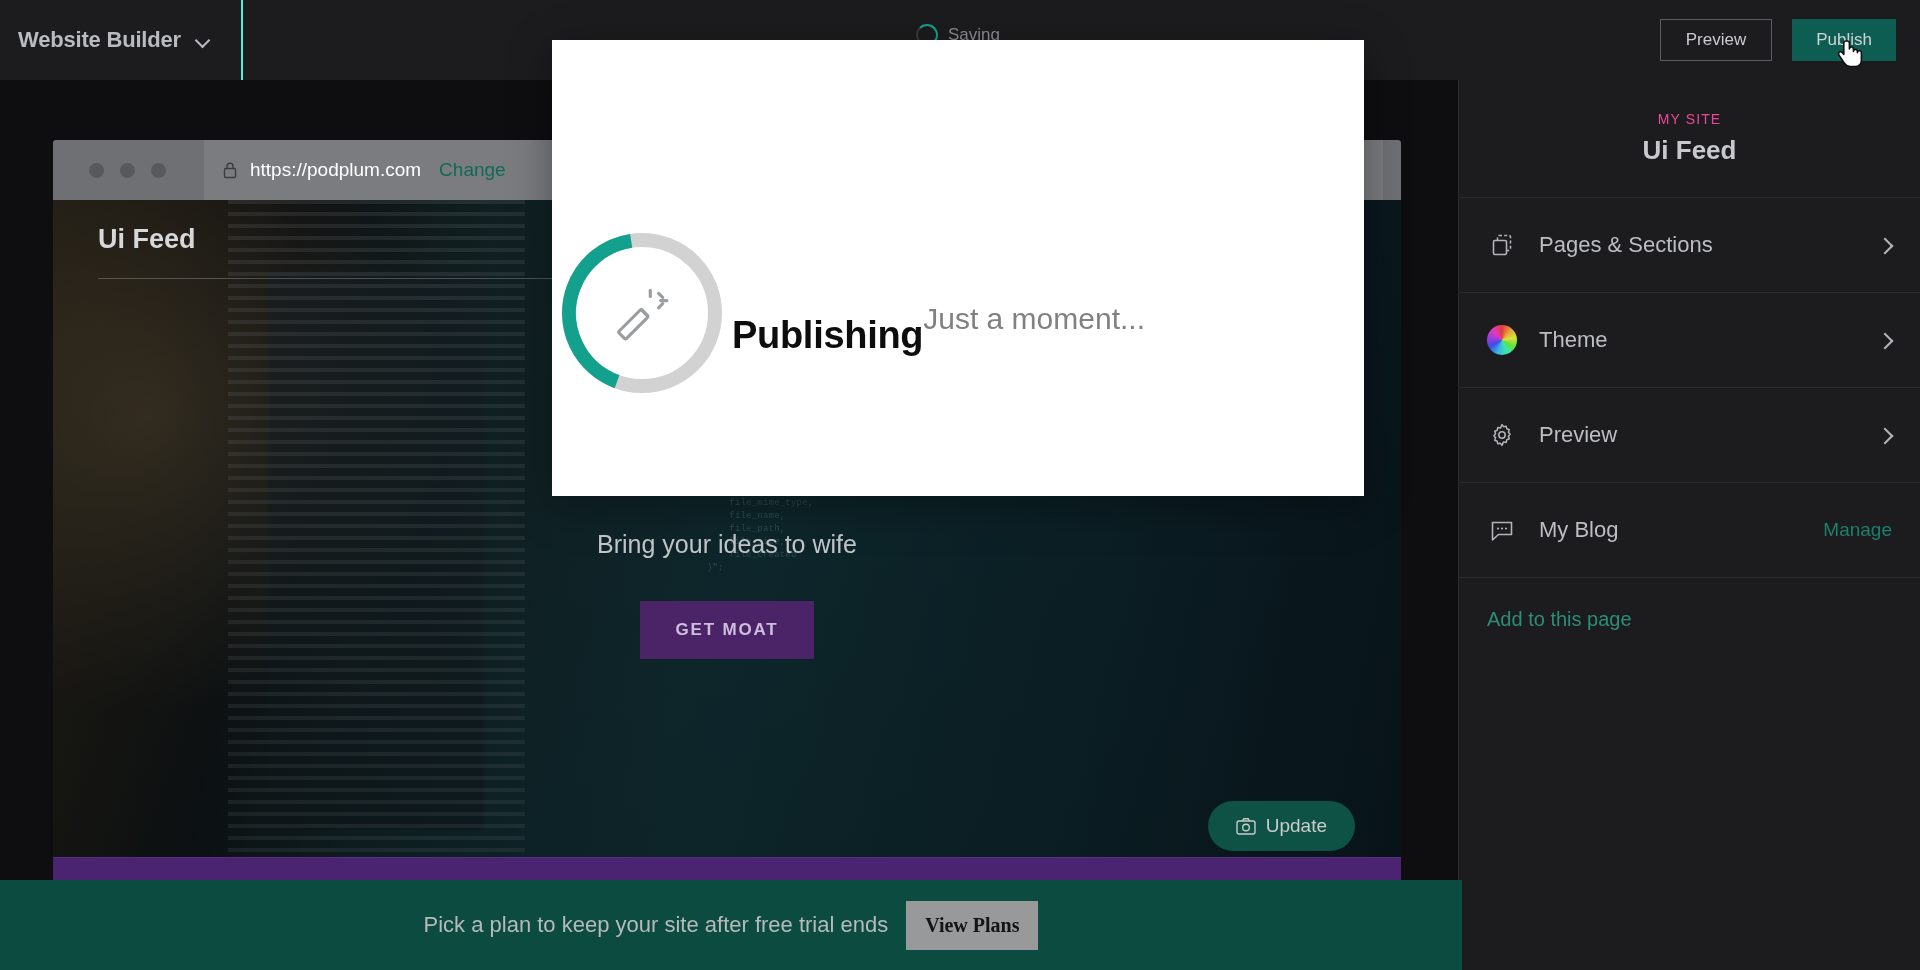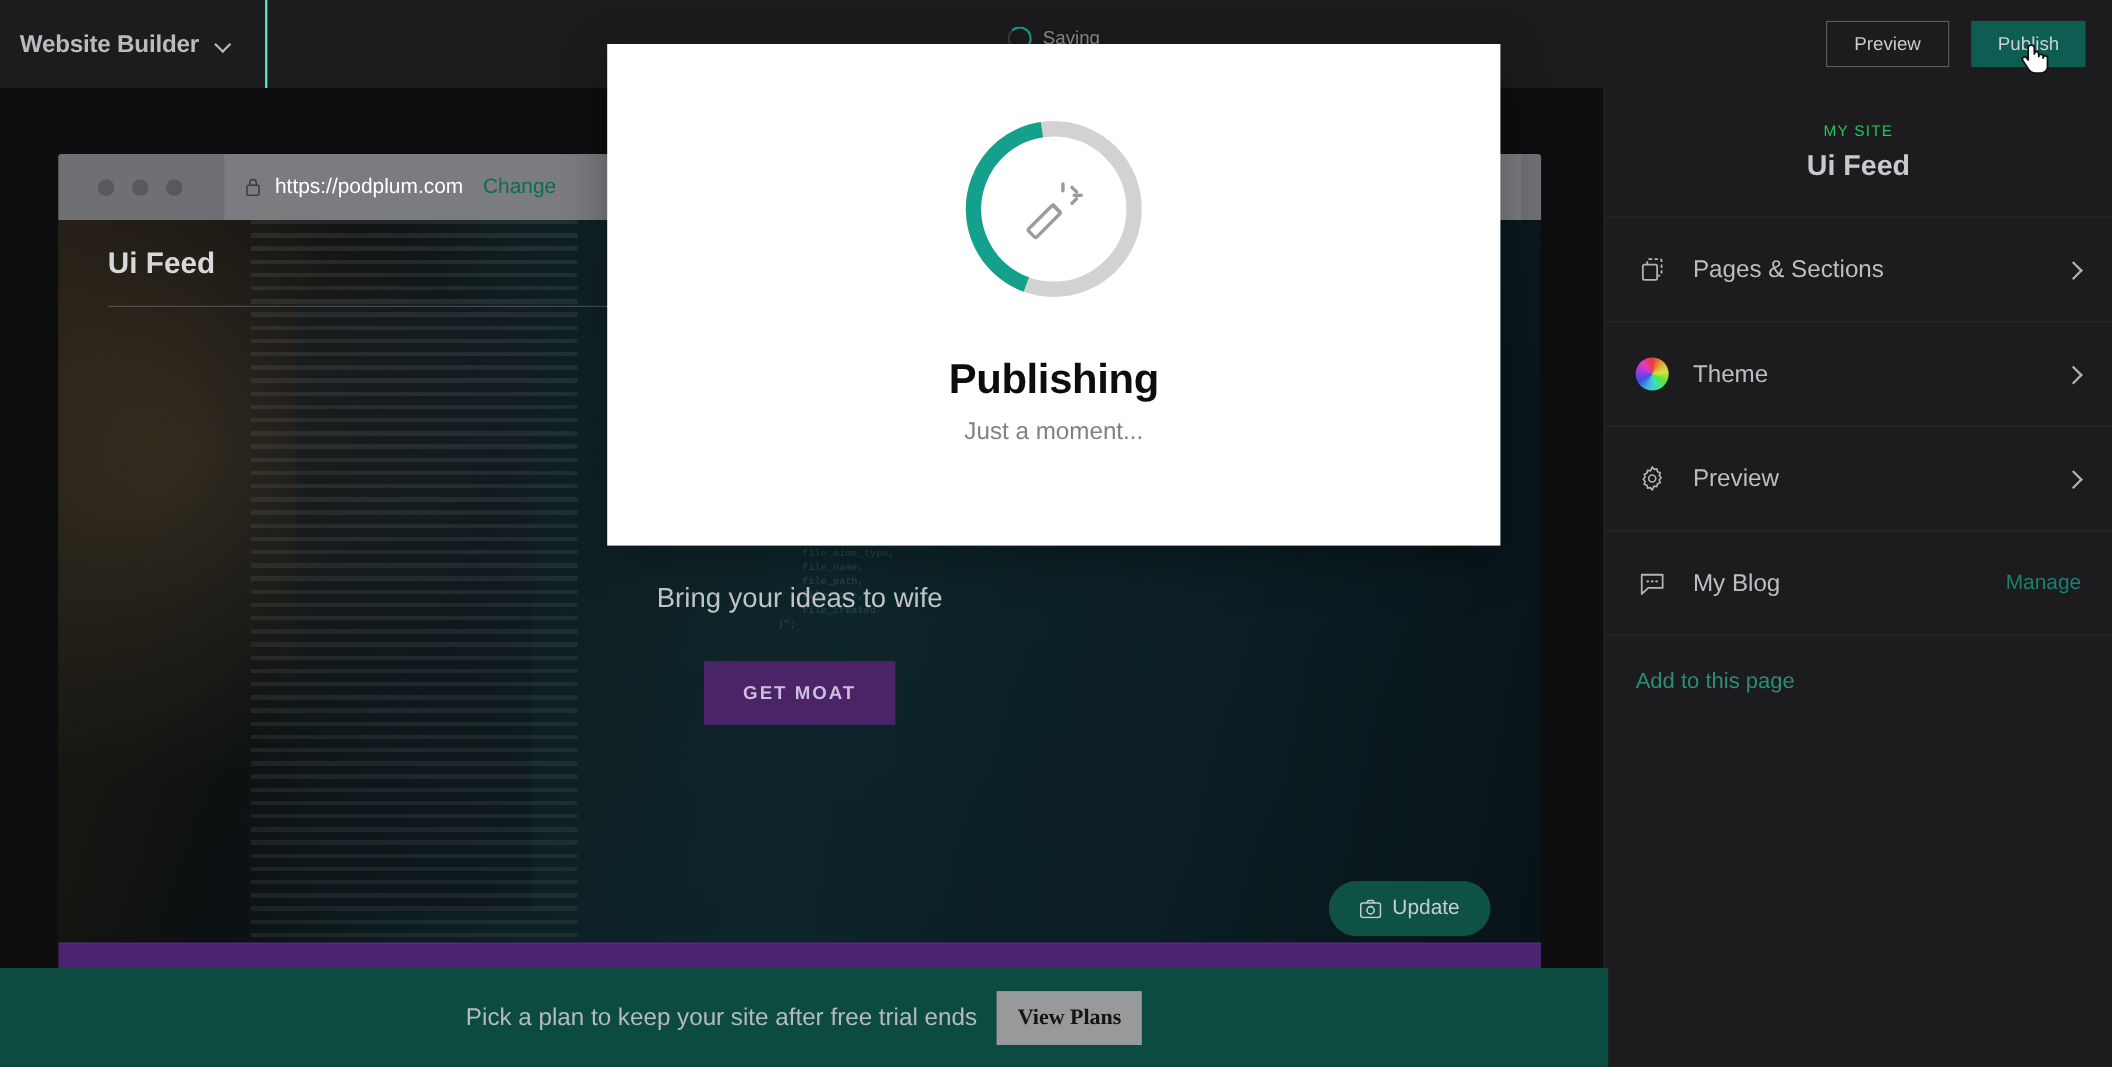--- a/index.html
+++ b/index.html
@@ -145,21 +145,21 @@
     display: flex;
     flex-direction: column;
     align-items: center;
     justify-content: center;
     gap: 8px;
     border-bottom: 1px solid #2a2a2d;
   }
   .site-label {
     font-size: 14px;
     letter-spacing: 1.1px;
-    color: #22c55e;
+    color: #ec4899;
   }
   .site-name {
     font-size: 26px;
     font-weight: bold;
     color: #c7c9cc;
   }
   .side-row {
     height: 95px;
     display: flex;
     align-items: center;
@@ -402,44 +402,43 @@
   }
   .modal {
     position: absolute;
     left: 552px;
     top: 40px;
     width: 812px;
     height: 456px;
     background: #ffffff;
     z-index: 45;
     display: flex;
-    flex-direction: column;
     align-items: center;
     justify-content: flex-start;
-    padding-top: 60px;
+    padding-top: 90px;
     box-shadow: 0 10px 40px rgba(0,0,0,0.35);
   }
   .spin-big {
     width: 180px; height: 180px;
     position: relative;
     display: flex;
     align-items: center;
     justify-content: center;
   }
   .wand-ic { width: 58px; height: 58px; }
   .modal-title {
     margin-top: 44px;
     font-size: 38px;
     font-weight: bold;
     color: #0d0d0d;
     letter-spacing: -0.3px;
   }
   .modal-sub {
     margin-top: 12px;
-    font-size: 22px;
+    font-size: 30px;
     color: #7f8183;
   }
 
   
   .banner {
     position: absolute;
     left: 0;
     bottom: 0;
     width: 1462px;
     height: 90px;

